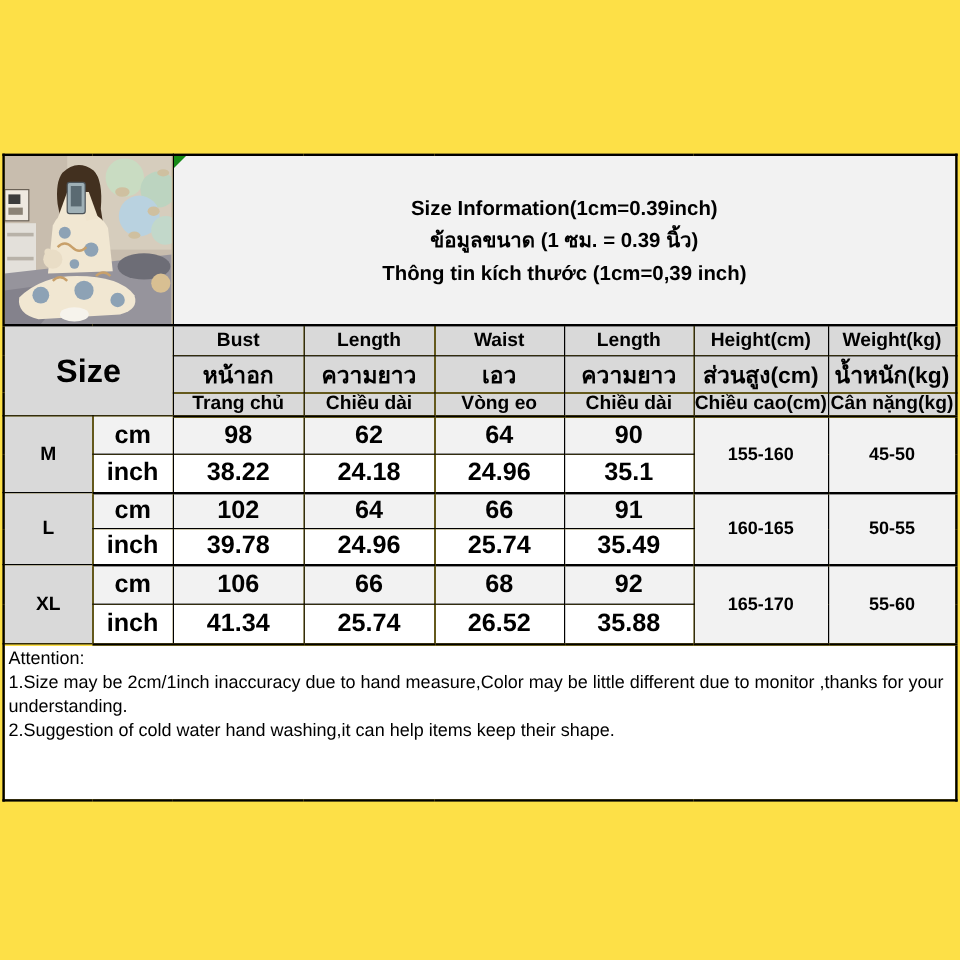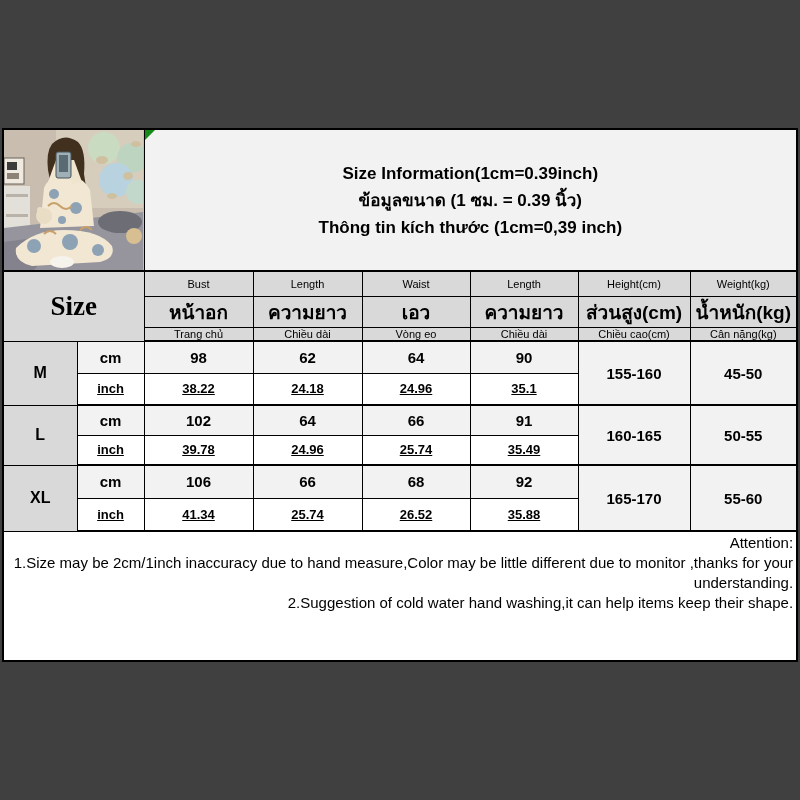--- a/index.html
+++ b/index.html
@@ -3,21 +3,21 @@
 <meta charset="utf-8">
 <style>
   * { margin:0; padding:0; box-sizing:border-box; }
   html,body { width:800px; height:800px; }
   body {
     font-family: "Liberation Sans", "DejaVu Sans", sans-serif;
     background:#ffffff;
     position:relative;
     color:#000;
   }
-  .sheet { position:absolute; left:0; top:0; width:800px; height:800px; background:#404040;padding-left:23px; }
+  .sheet { position:absolute; left:0; top:0; width:800px; height:800px; background:#fde047;padding-left:23px; }
 
   table.size-chart {
     position:absolute; left:2px; top:128px;
     width:794px;
     border-collapse:collapse;
     table-layout:fixed;
     border:2px solid #000;
   }
   td { border:1px solid #000; text-align:center; vertical-align:middle; overflow:hidden; }
 
@@ -27,47 +27,47 @@
   
   tr.r-title  { height:141px; }
   tr.r-head   { height:25px; }
   tr.r-head2  { height:26px; }
   tr.r-head3  { height:14px; }
   tr.r-m      { height:32px; }
   tr.r-l      { height:30px; }
   tr.r-xl     { height:33px; }
   tr.r-att    { height:130px; }
 
-  .hdr   { background:#d9d9d9; font-weight:normal; font-size:11px; }
+  .hdr   { background:#d9d9d9; font-weight:bold; font-size:16px; }
   .hdr-th{ background:#d9d9d9; font-weight:bold; font-size:19px; }
-  .szbig { background:#d9d9d9; font-weight:bold; font-size:27px;font-family:Liberation Serif, serif; }
+  .szbig { background:#d9d9d9; font-weight:bold; font-size:27px; }
   .szrow { background:#d9d9d9; font-weight:bold; font-size:16px; }
-  .cmrow { background:#f2f2f2; font-weight:bold; font-size:15px; }
-  .inrow { background:#ffffff; font-weight:bold; font-size:13px;text-decoration:underline; }
+  .cmrow { background:#f2f2f2; font-weight:bold; font-size:21px; }
+  .inrow { background:#ffffff; font-weight:bold; font-size:21px; }
   .merged{ background:#f2f2f2; font-weight:bold; font-size:15px;margin-left:14px; }
 
   .title-cell {
     background:#f2f2f2;
     position:relative;
     font-weight:bold;
     font-size:17px;
     line-height:27px;
   }
   .title-cell .corner {
     position:absolute; left:0; top:0;
     width:0; height:0;
     border-top:10px solid #168a16;
     border-right:10px solid transparent;
   }
   .photo-cell { padding:0; background:#c8bdae; }
   .photo-cell svg { display:block; }
 
   .att-cell {
     background:#ffffff;
-    text-align:right; vertical-align:top;
+    text-align:left; vertical-align:top;
     font-size:15px; line-height:20px;
     padding:1px 3px;
     font-weight:normal;
   }
 </style>
 </head>
 <body>
 
 <div class="sheet">
 

